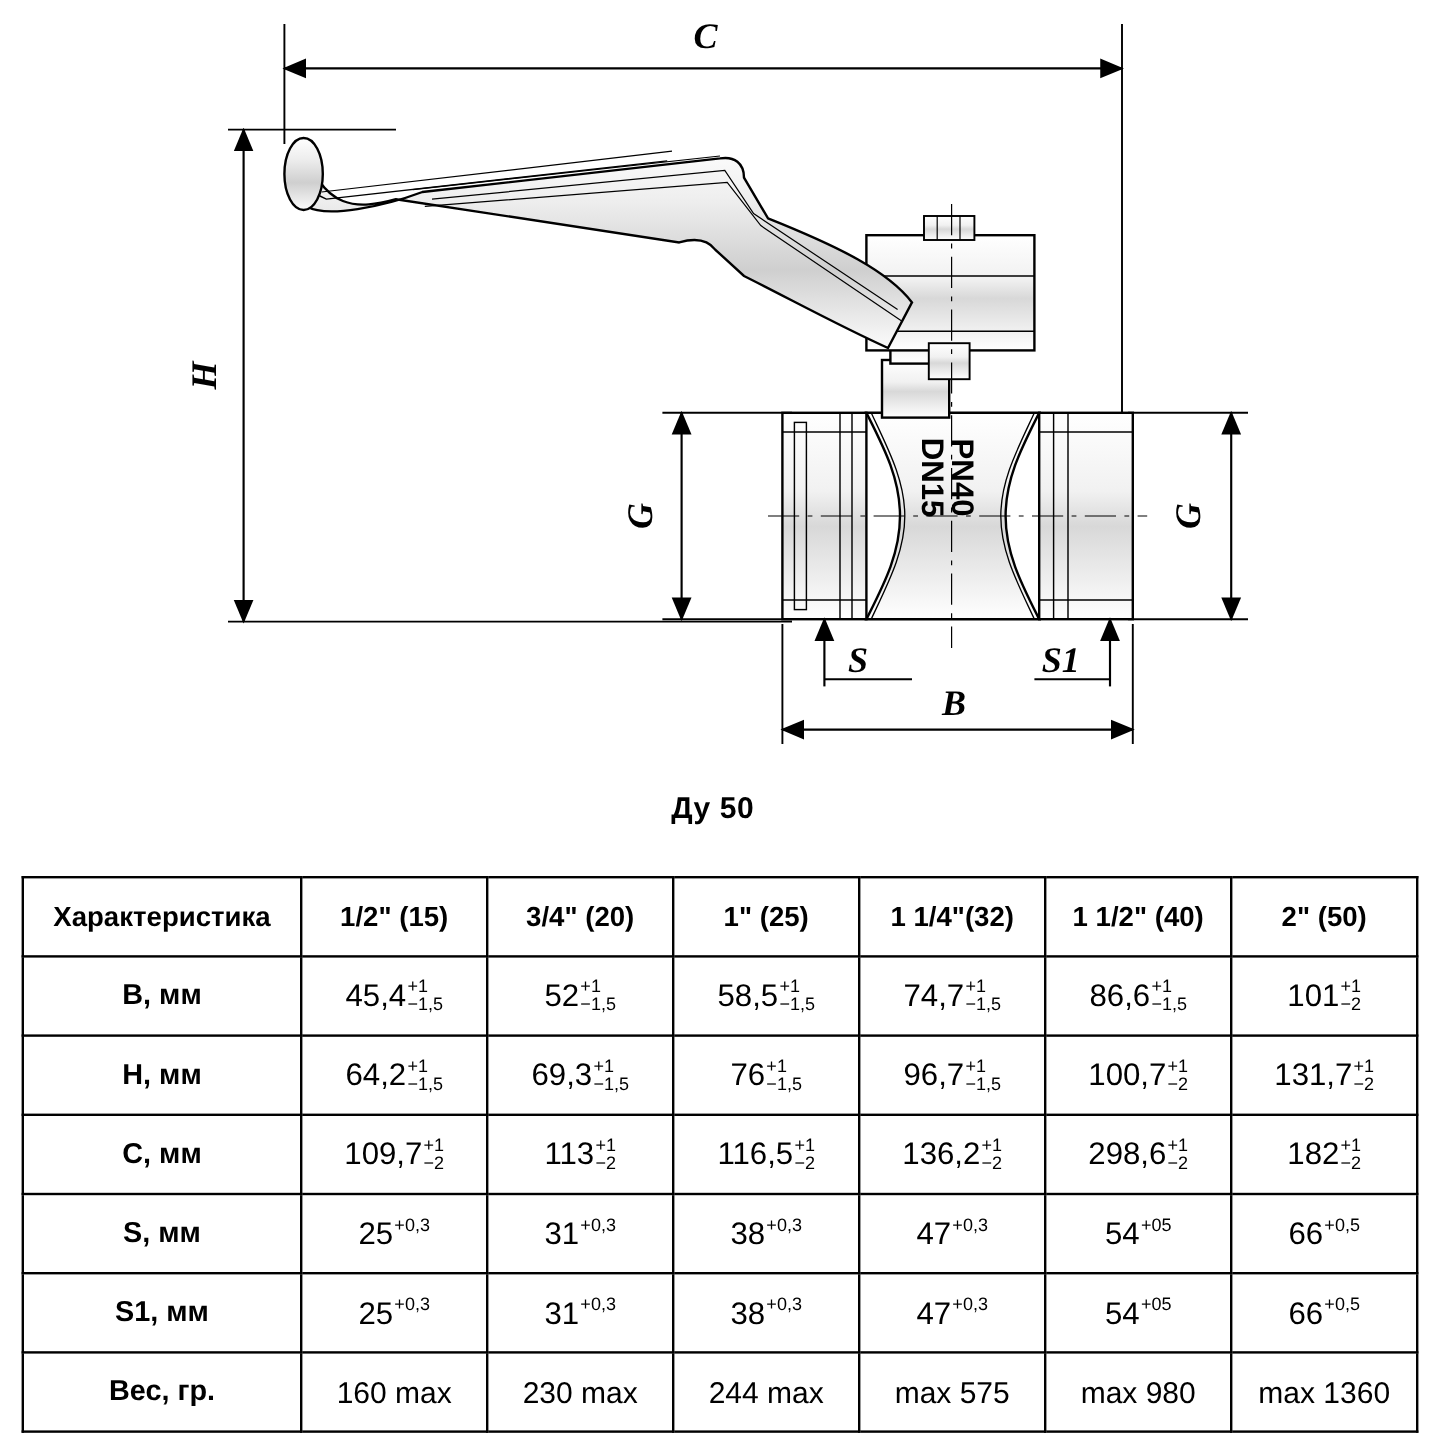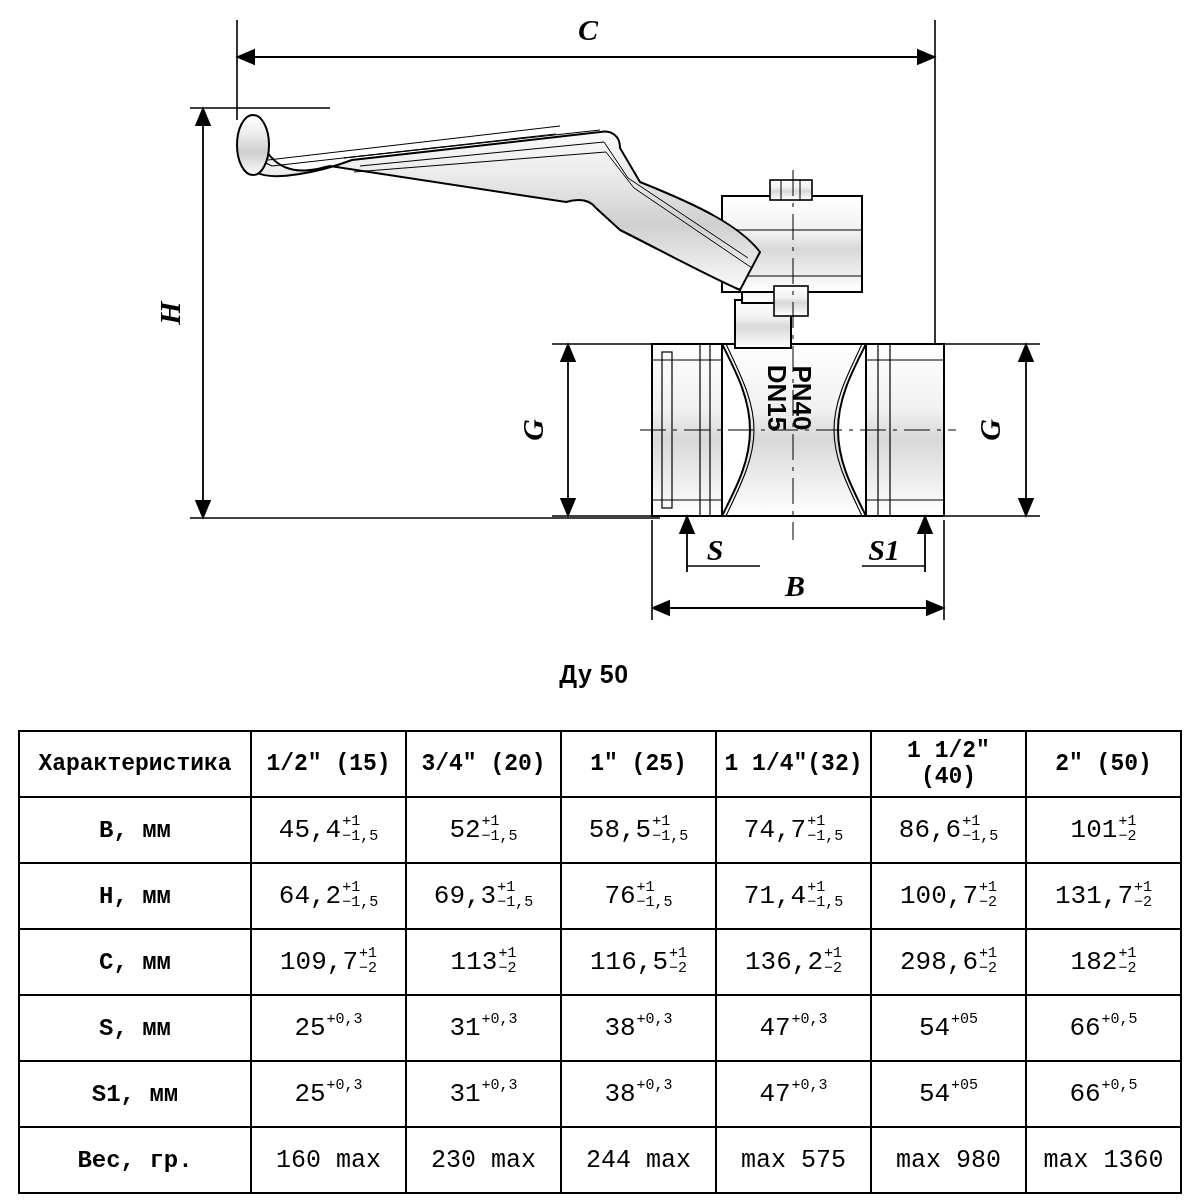--- a/index.html
+++ b/index.html
@@ -39,21 +39,21 @@
     width: 1164px;
     border-collapse: collapse;
     table-layout: fixed;
   }
   table.spec td, table.spec th {
     border: 2px solid #000000;
     text-align: center;
     vertical-align: middle;
     height: 64px;
     font-size: 24px;
-    font-family: Liberation Mono, monospace;
+    font-family: Liberation Sans, sans-serif;
     padding: 0 2px;
   }
   table.spec th {
     font-weight: bold;
     font-size: 23px;
   }
   table.spec td.rowhead {
     font-weight: bold;
     font-size: 24px;
   }
@@ -249,21 +249,21 @@
         <td><span class="val"><span class="">58,5</span><span class="frac"><span class="up">+1</span><span class="dn">−1,5</span></span></span></td>
         <td><span class="val"><span class="">74,7</span><span class="frac"><span class="up">+1</span><span class="dn">−1,5</span></span></span></td>
         <td><span class="val"><span class="">86,6</span><span class="frac"><span class="up">+1</span><span class="dn">−1,5</span></span></span></td>
         <td><span class="val"><span class="">101</span><span class="frac"><span class="up">+1</span><span class="dn">−2</span></span></span></td>
       </tr>
       <tr>
         <td class="rowhead">H, мм</td>
         <td><span class="val"><span class="">64,2</span><span class="frac"><span class="up">+1</span><span class="dn">−1,5</span></span></span></td>
         <td><span class="val"><span class="">69,3</span><span class="frac"><span class="up">+1</span><span class="dn">−1,5</span></span></span></td>
         <td><span class="val"><span class="">76</span><span class="frac"><span class="up">+1</span><span class="dn">−1,5</span></span></span></td>
-        <td><span class="val"><span class="">71,4</span><span class="frac"><span class="up">+1</span><span class="dn">−1,5</span></span></span></td>
+        <td><span class="val"><span class="">96,7</span><span class="frac"><span class="up">+1</span><span class="dn">−1,5</span></span></span></td>
         <td><span class="val"><span class="">100,7</span><span class="frac"><span class="up">+1</span><span class="dn">−2</span></span></span></td>
         <td><span class="val"><span class="">131,7</span><span class="frac"><span class="up">+1</span><span class="dn">−2</span></span></span></td>
       </tr>
       <tr>
         <td class="rowhead">C, мм</td>
         <td><span class="val"><span class="">109,7</span><span class="frac"><span class="up">+1</span><span class="dn">−2</span></span></span></td>
         <td><span class="val"><span class="">113</span><span class="frac"><span class="up">+1</span><span class="dn">−2</span></span></span></td>
         <td><span class="val"><span class="">116,5</span><span class="frac"><span class="up">+1</span><span class="dn">−2</span></span></span></td>
         <td><span class="val"><span class="">136,2</span><span class="frac"><span class="up">+1</span><span class="dn">−2</span></span></span></td>
         <td><span class="val"><span class="">298,6</span><span class="frac"><span class="up">+1</span><span class="dn">−2</span></span></span></td>

